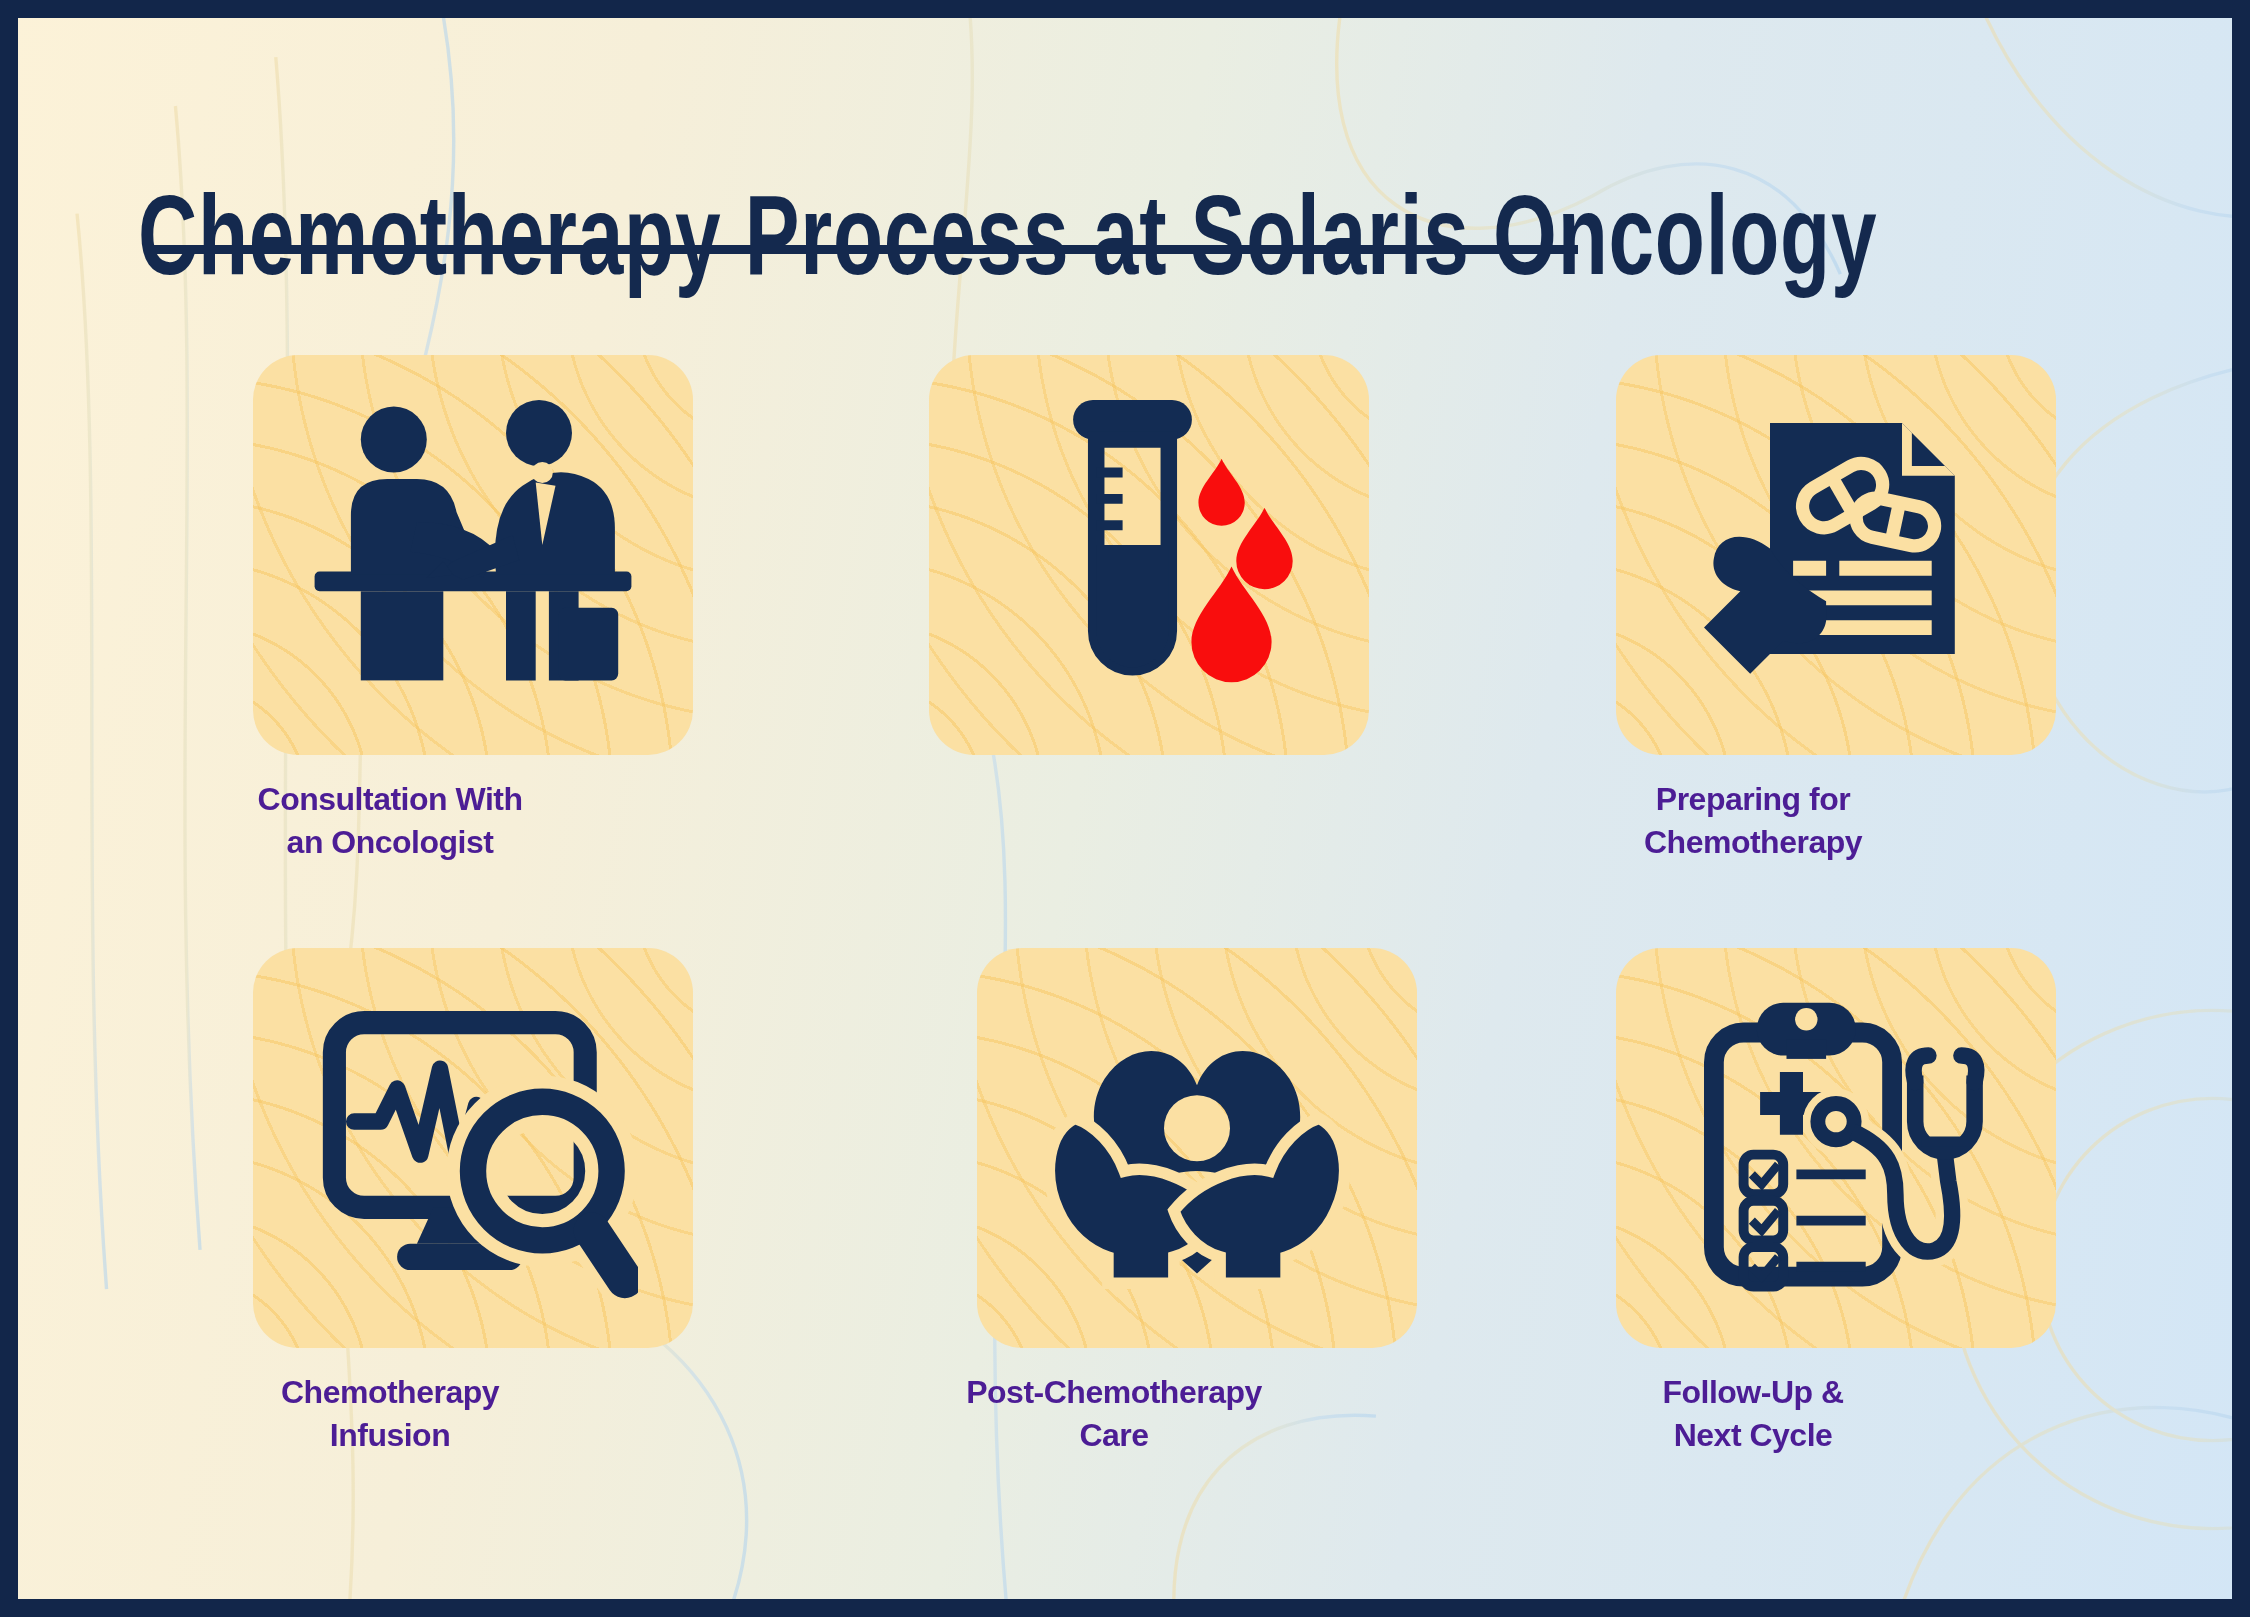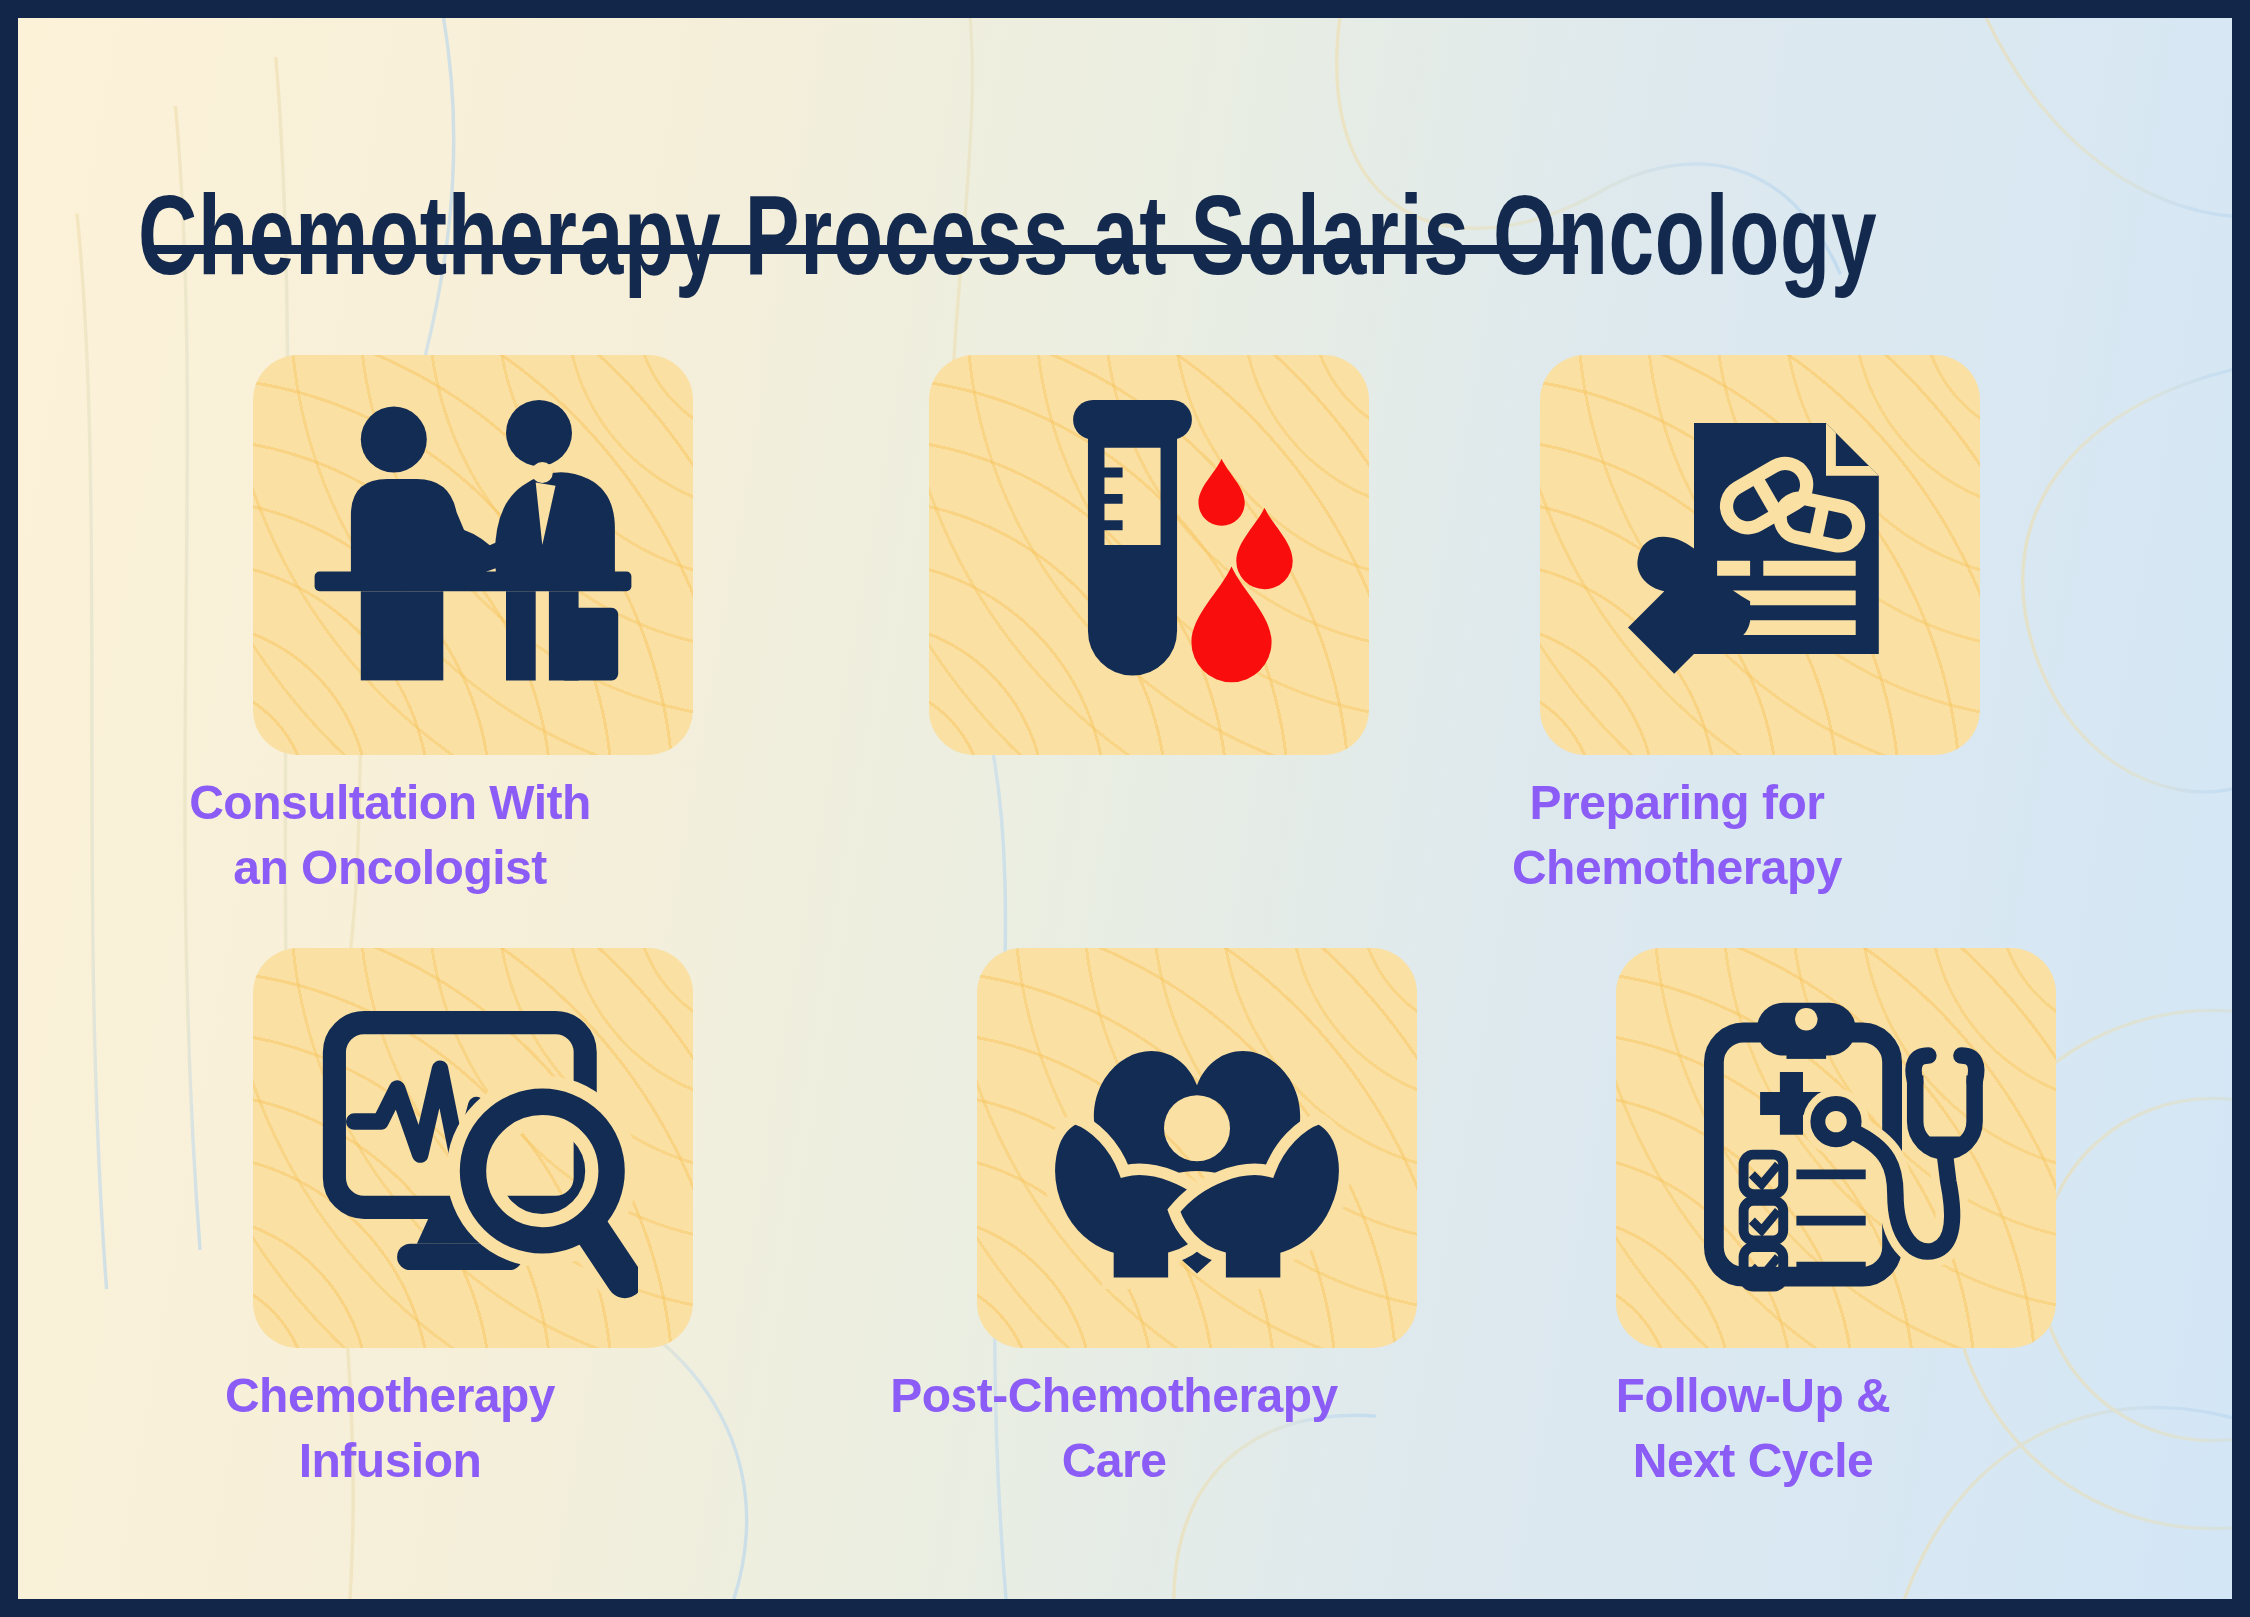--- a/index.html
+++ b/index.html
@@ -20,39 +20,39 @@
     font-size:114px;line-height:1.0;font-weight:700;
     color:#14294E;letter-spacing:1px;white-space:nowrap;
   }
   .title-underline{
     position:absolute;left:130px;top:227px;width:1430px;height:9px;
     background:#14294E;
   }
   .step{position:absolute;width:640px;}
   .step-1{left:135px;top:337px;}
   .step-2{left:811px;top:337px;}
-  .step-3{left:1422px;top:337px;}
+  .step-3{left:1498px;top:337px;}
   .step-4{left:135px;top:930px;}
   .step-5{left:859px;top:930px;}
   .step-6{left:1498px;top:930px;}
   .icon-card{
     width:440px;height:400px;margin:0 auto;
     border-radius:45px;
     background-color:#FBE0A3;
     background-image:
       repeating-radial-gradient(circle at -15% 112%, rgba(246,196,92,0) 0 58px, rgba(246,196,92,.45) 58px 61px),
       repeating-radial-gradient(circle at 118% -12%, rgba(246,196,92,0) 0 66px, rgba(246,196,92,.4) 66px 69px);
     display:flex;align-items:center;justify-content:center;
   }
   .step-label{
     position:relative;left:-83px;
-    margin-top:16px;
+    margin-top:23px;
     text-align:center;
-    font-size:48px;font-weight:600;line-height:1.35;
-    color:#8b5cf6;letter-spacing:-0.5px;
+    font-size:32px;font-weight:600;line-height:1.35;
+    color:#4c1d95;letter-spacing:-0.5px;
     white-space:pre-line;
   }
   .bottom-accent-line{
     position:absolute;left:-18px;right:-18px;bottom:-14px;height:3px;
     background:#93A7BE;opacity:.85;
   }
 </style>
 </head>
 <body>
 

